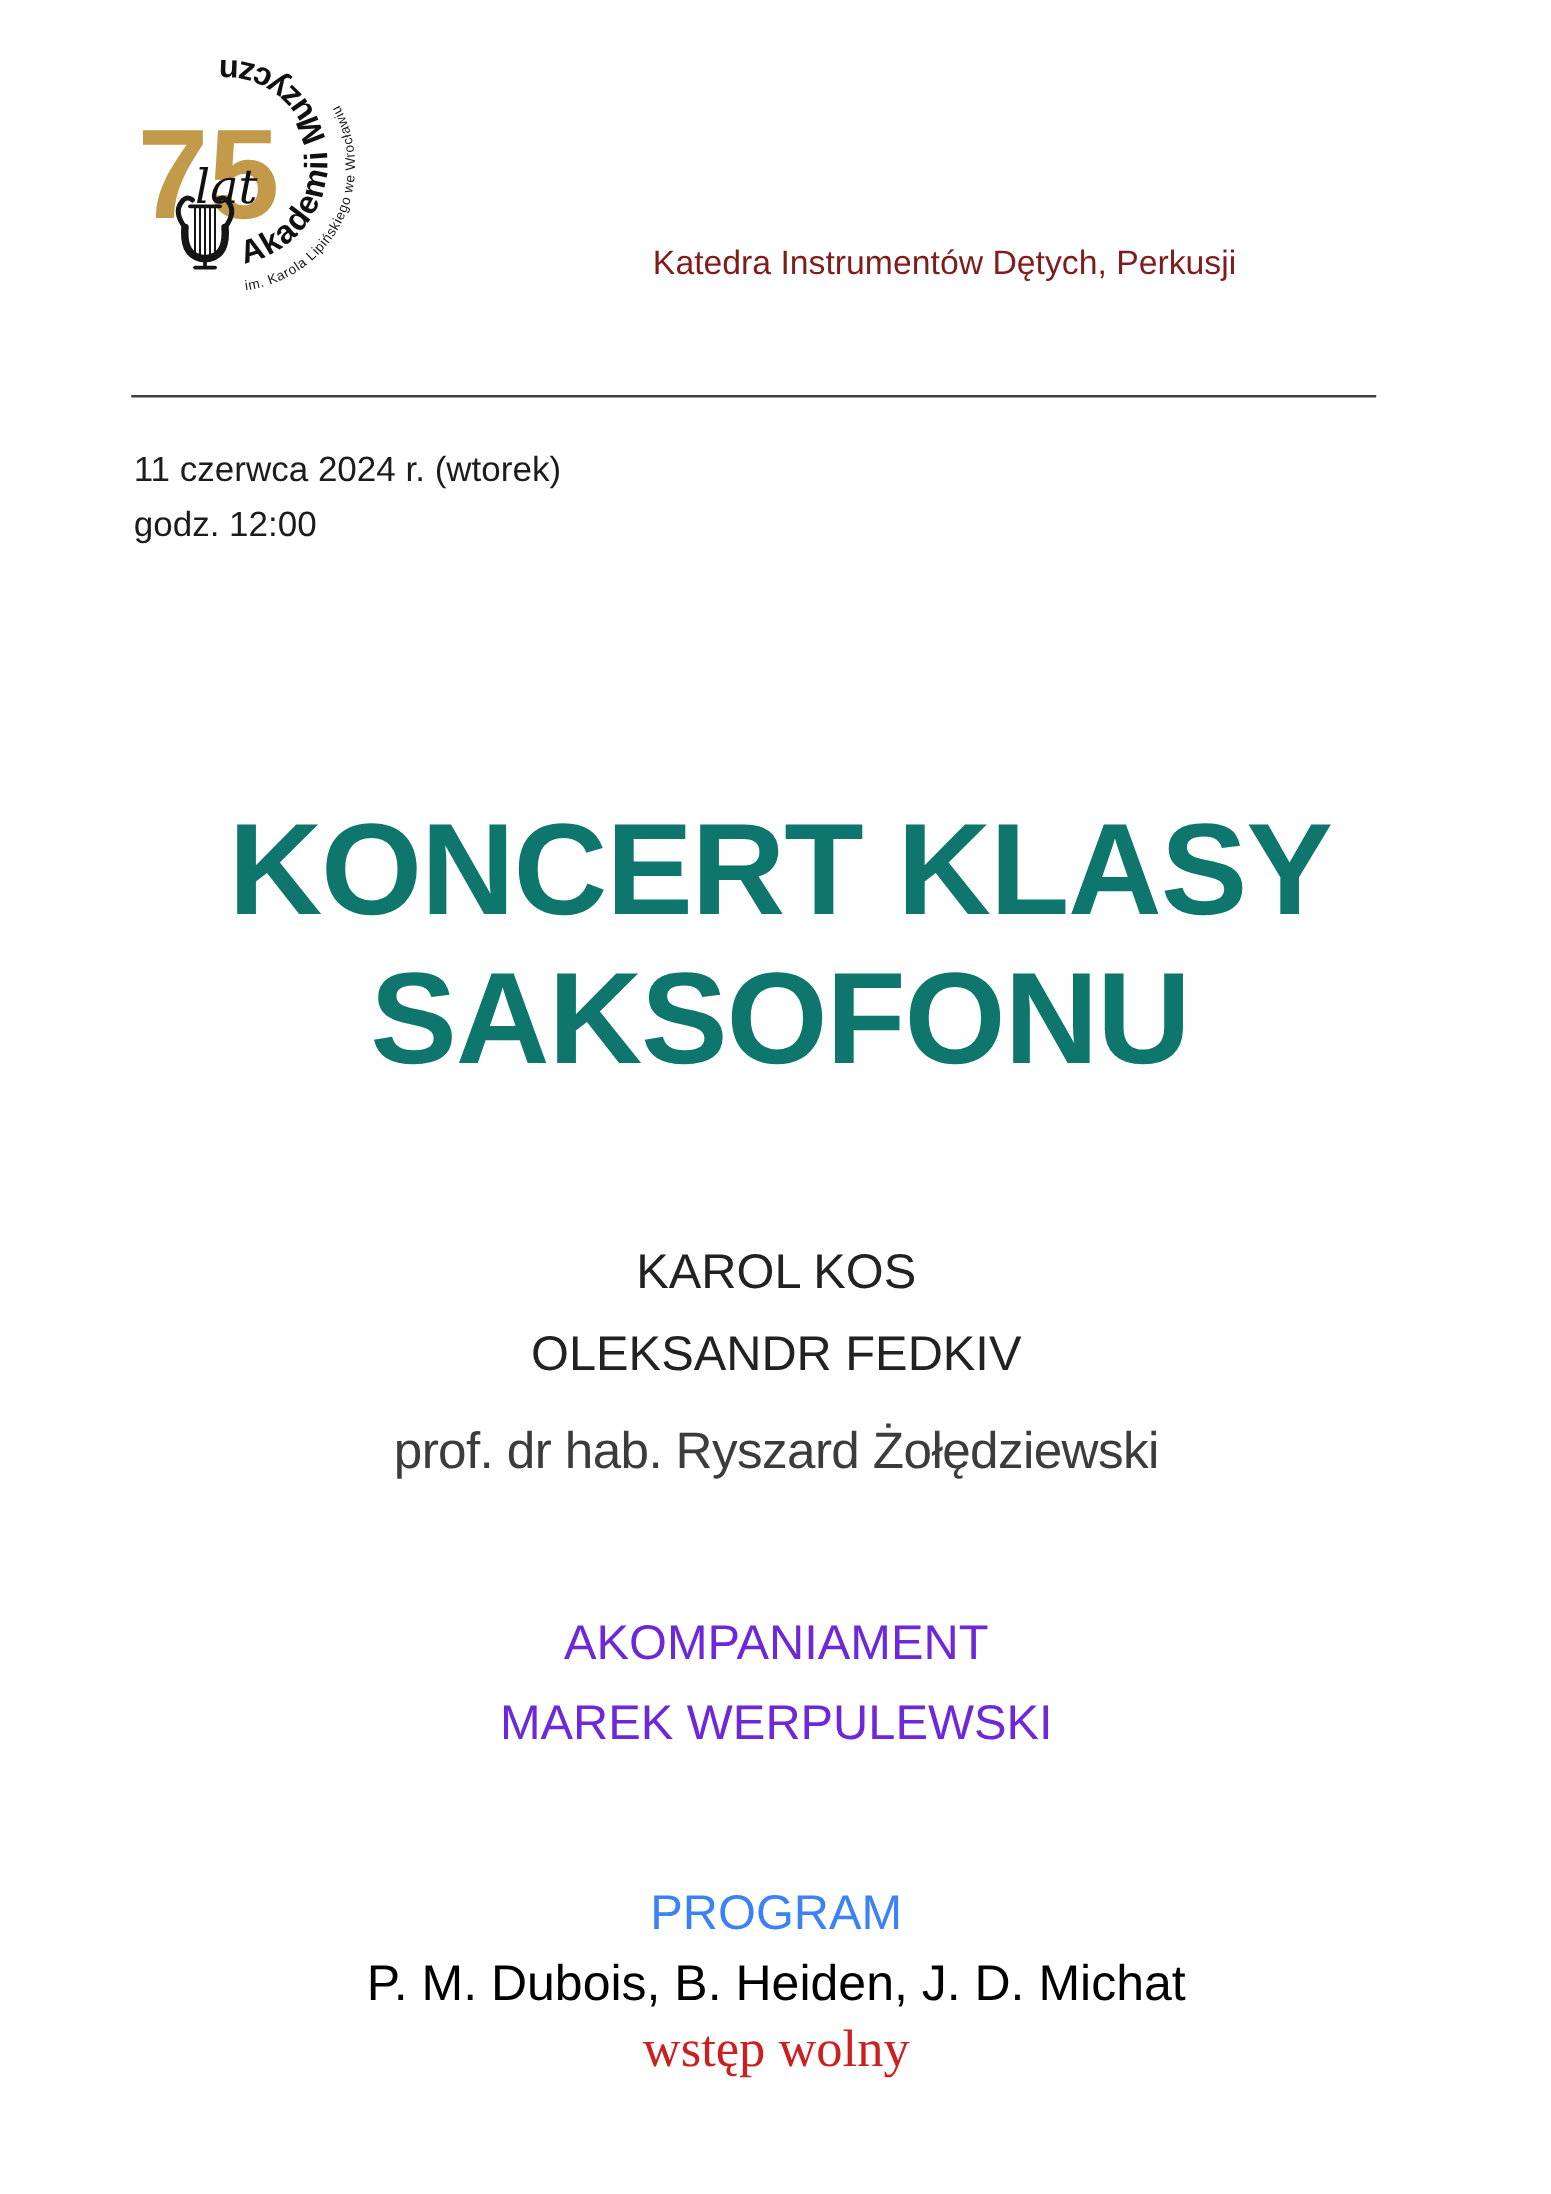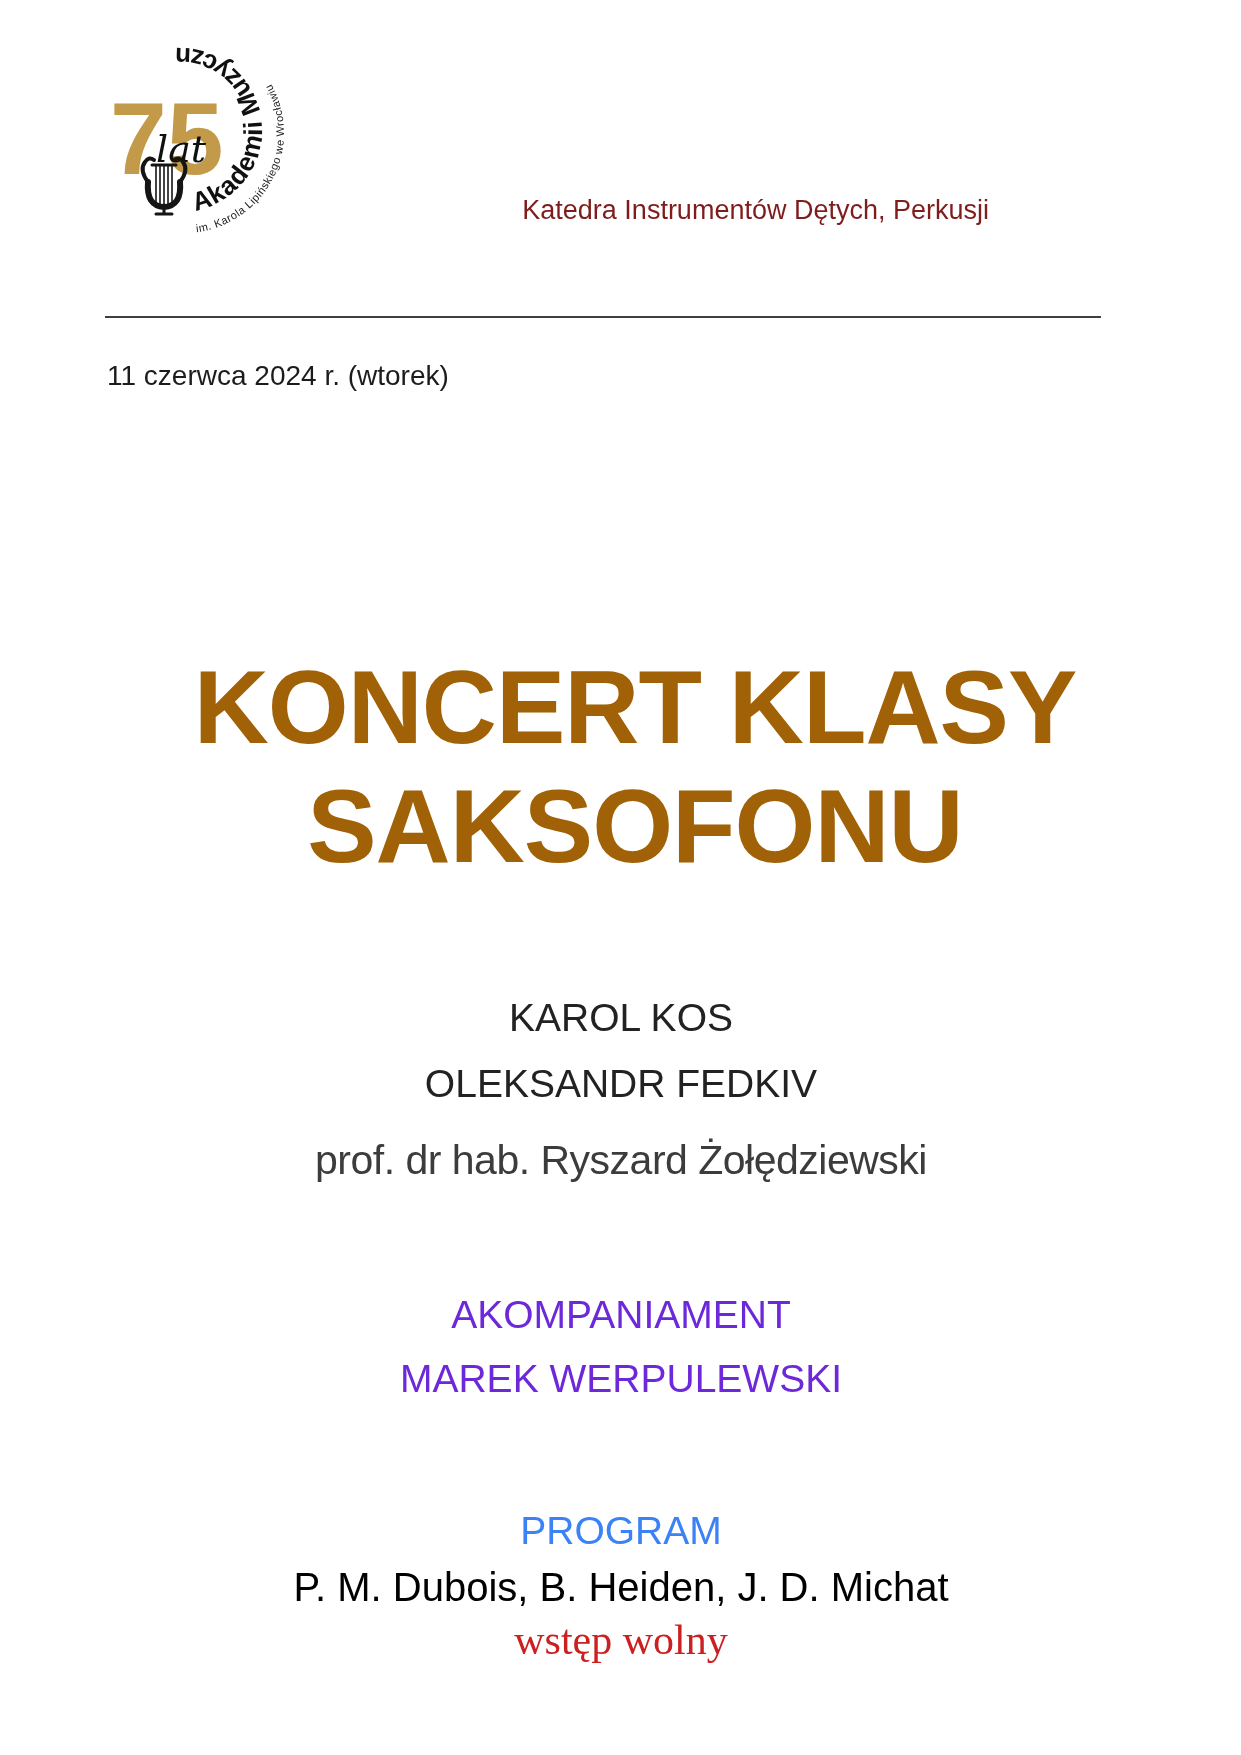--- a/index.html
+++ b/index.html
@@ -31,23 +31,23 @@
   }
 
   .where {
     position: absolute; right: 112px; top: 365px;
     text-align: right; font-size: 27px; line-height: 38px; color: #1c1c1c;
   }
 
   .content { position: absolute; left: 105px; top: 0; width: 1032px; text-align: center; }
 
   .title {
-    position: absolute; top: 634px; left: 0; width: 100%; margin: 14px;
+    position: absolute; top: 634px; left: 0; width: 100%; margin: 3px;
     font-size: 104px; line-height: 119px; font-weight: 700;
-    letter-spacing: -1px; color: #a16207; white-space: nowrap;
+    letter-spacing: -1px; color: #0f766e; white-space: nowrap;
   }
 
   .performers {
     position: absolute; top: 985px; left: 0; width: 100%;
     font-size: 39px; line-height: 66px; color: #222222;
   }
 
   .professor {
     position: absolute; top: 1135px; left: 0; width: 100%;
     font-size: 41px; line-height: 50px; letter-spacing: -0.5px; color: #3c3c3c;
@@ -114,20 +114,21 @@
   </svg>
 
   <div class="dept">
     <div>Katedra Instrumentów Dętych, Perkusji</div>
   </div>
 
   <div class="rule"></div>
 
   <div class="when">
     <div>11 czerwca 2024 r. (wtorek)</div>
+    <div>godz. 12:00</div>
   </div>
 
 
   <div class="content">
 
     <h1 class="title">
       <span>KONCERT KLASY</span><br>
       <span>SAKSOFONU</span>
     </h1>
 

